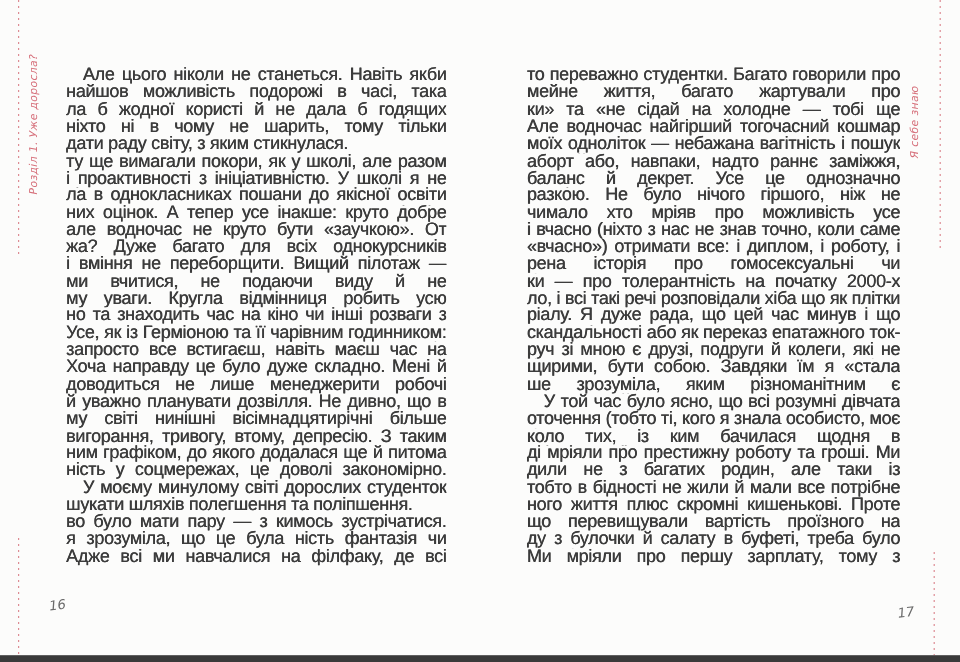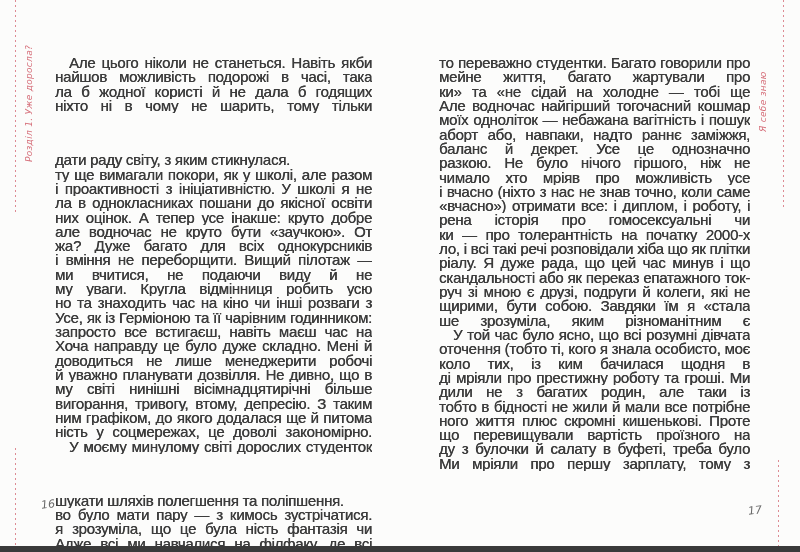--- a/index.html
+++ b/index.html
@@ -10,21 +10,21 @@
   }
   .textblock{
     position:absolute;top:56px;color:#3c3c3c;
     font-size:15px;letter-spacing:-0.25px;
     text-shadow:0.3px 0 0 currentColor;
   }
   .textblock .ln{
     height:14.32px;line-height:14.32px;overflow:hidden;
     text-align:justify;text-align-last:justify;
   }
-  .textblock .ln.end{text-align-last:left;margin-top:40px;}
+  .textblock .ln.end{text-align-last:left;}
   .textblock .ln.indent{text-indent:14px;}
   .mlabel{
     position:absolute;color:#d6707b;
     font-family:"DejaVu Sans",sans-serif;font-style:italic;
     font-size:9px;letter-spacing:0.3px;white-space:nowrap;
     transform:rotate(-90deg);transform-origin:0 0;
   }
   .dash{
     position:absolute;width:1px;
     background:repeating-linear-gradient(to bottom,#dd8b93 0px,#dd8b93 2px,transparent 2px,transparent 5px);

